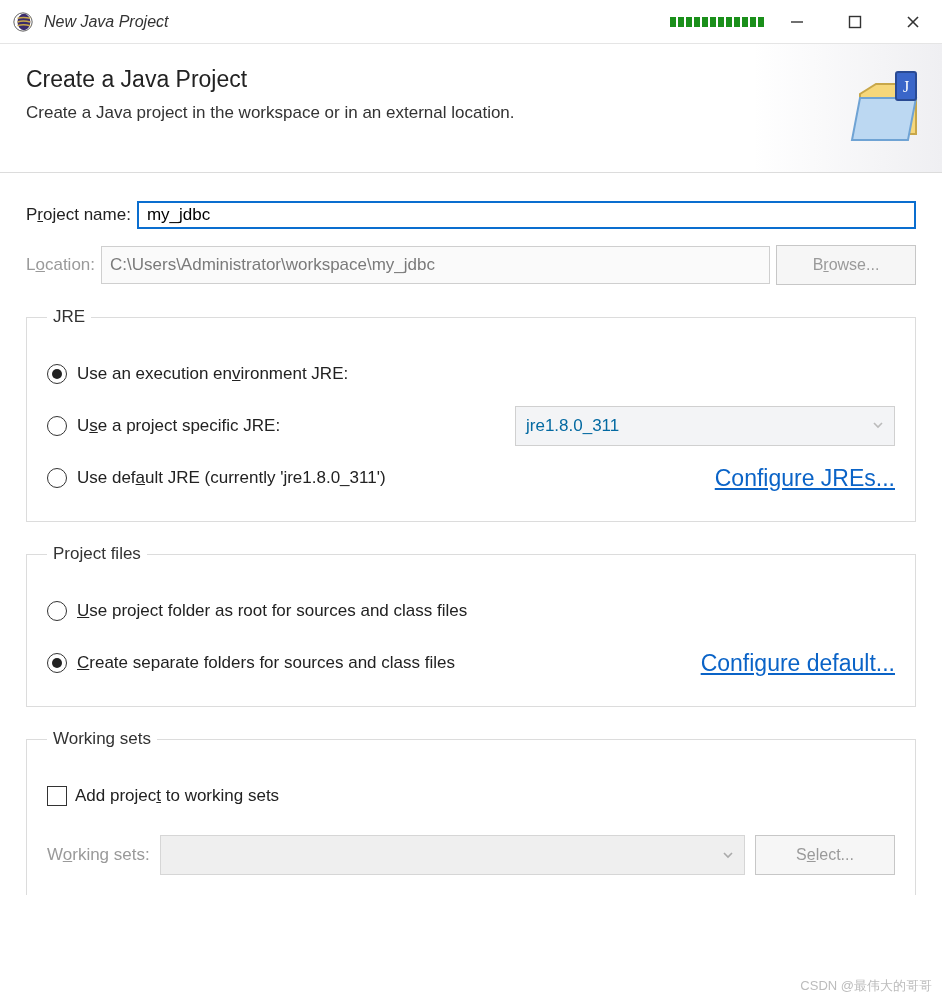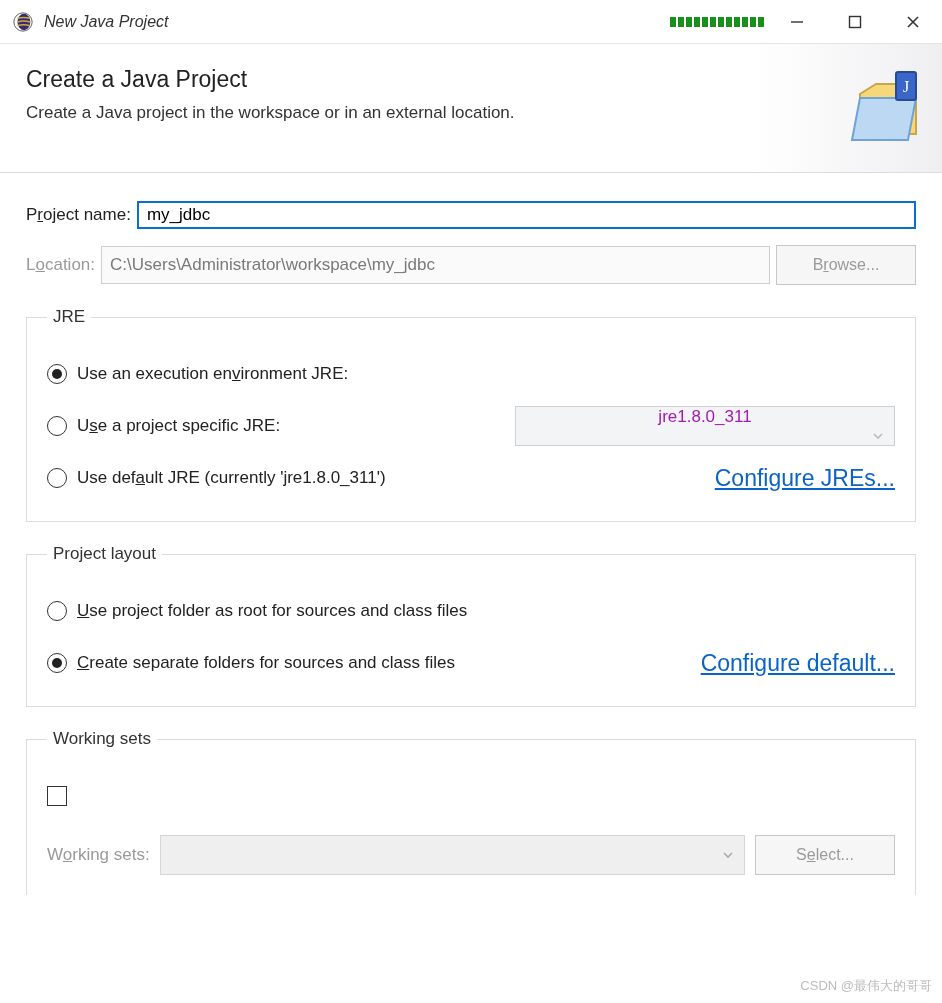--- a/index.html
+++ b/index.html
@@ -48,21 +48,21 @@
 
     .radio { width: 20px; height: 20px; border: 1px solid #333; border-radius: 50%; display: inline-flex; align-items: center; justify-content: center; margin-right: 10px; background: #fff; flex-shrink: 0; }
     .radio.selected::after { content: ""; width: 10px; height: 10px; border-radius: 50%; background: #222; }
 
     .option-row { display: flex; align-items: center; min-height: 46px; }
     .option-row .label { flex: 0 0 auto; }
     .option-row .gap { flex: 1; }
     .option-row + .option-row { margin-top: 6px; }
 
     .select { height: 40px; width: 380px; border: 1px solid #b5b5b5; background: #eceef0; display: flex; align-items: center; padding: 0 10px; font-size: 17px; color: #222; position: relative; }
-    .select.disabled { color: #a21caf; background: #f3f4f6; border-color: #d0d0d0; flex-direction: column; }
+    .select.disabled { color: #0369a1; background: #f3f4f6; border-color: #d0d0d0; }
     .select .chev { margin-left: auto; }
 
     .link { color: #0a63c7; text-decoration: underline; font-size: 23px; }
 
     .ws-row { display: flex; align-items: center; margin-top: 16px; gap: 10px; }
     .ws-select { flex: 1; height: 40px; border: 1px solid #d6d6d6; background: #efefef; display: flex; align-items: center; padding: 0 10px; }
     .ws-select .chev { margin-left: auto; color: #888; }
 
     .watermark { position: fixed; right: 10px; bottom: 8px; font-size: 13px; color: #bcbcbc; }
   </style>
@@ -169,40 +169,41 @@
 
     <div class="option-row">
       <span class="radio"></span>
       <span class="label"><span>Use def</span><span class="u">a</span><span>ult JRE  (currently 'jre1.8.0_311')</span></span>
       <span class="gap"></span>
       <a class="link" href="#">Configure JREs...</a>
     </div>
   </fieldset>
 
   <fieldset>
-    <legend>Project layout</legend>
+    <legend>Project files</legend>
 
     <div class="option-row">
       <span class="radio"></span>
       <span class="label"><span></span><span class="u">U</span><span>se project folder as root for sources and class files</span></span>
     </div>
 
     <div class="option-row">
       <span class="radio selected"></span>
       <span class="label"><span></span><span class="u">C</span><span>reate separate folders for sources and class files</span></span>
       <span class="gap"></span>
       <a class="link" href="#">Configure default...</a>
     </div>
   </fieldset>
 
   <fieldset style="border-bottom:none;">
     <legend>Working sets</legend>
 
     <div class="option-row">
       <span class="checkbox"></span>
+      <span class="label"><span>Add projec</span><span class="u">t</span><span> to working sets</span></span>
     </div>
 
     <div class="ws-row">
       <span class="label disabled"><span>W</span><span class="u">o</span><span>rking sets:</span></span>
       <span class="ws-select">
         <span></span>
         <span class="chev"><svg width="12" height="12" viewBox="0 0 12 12">
               <path d="M2 4 L6 8 L10 4" fill="none" stroke="#aaa" stroke-width="1.6"></path>
             </svg></span>
       </span>

